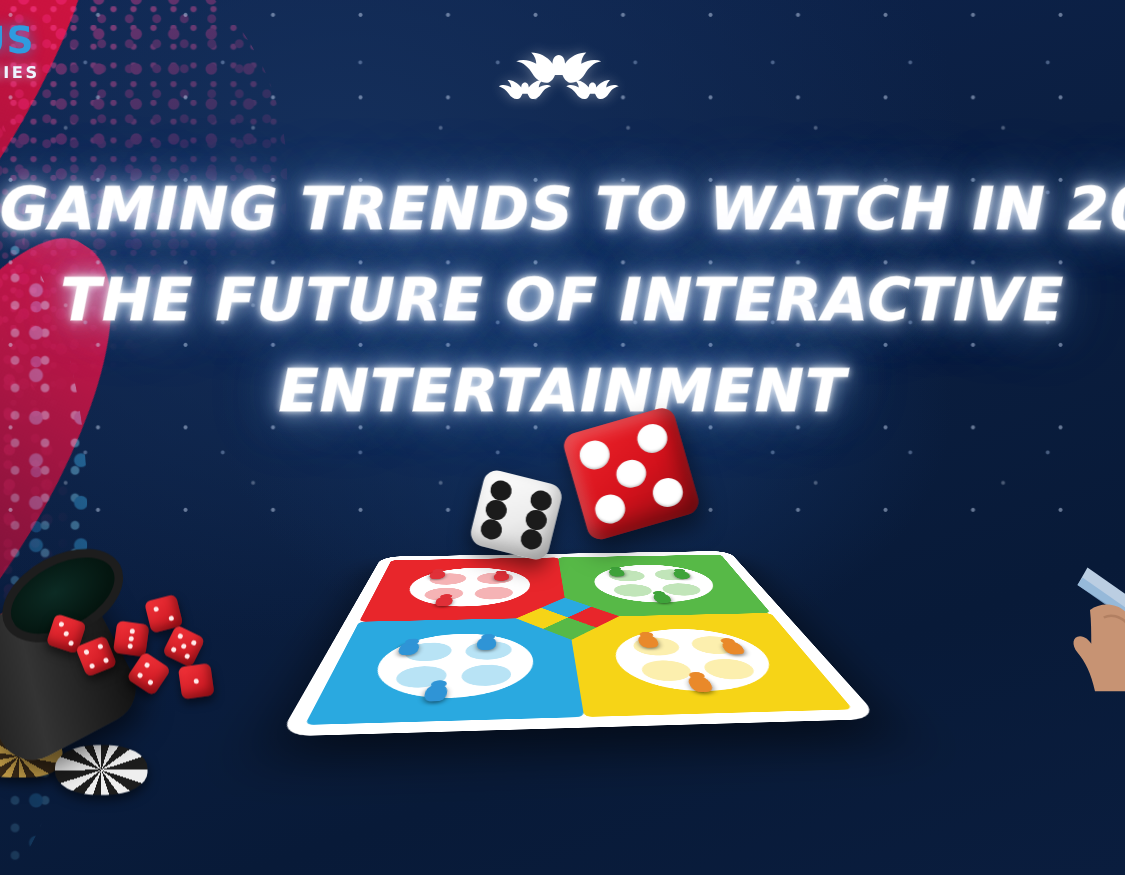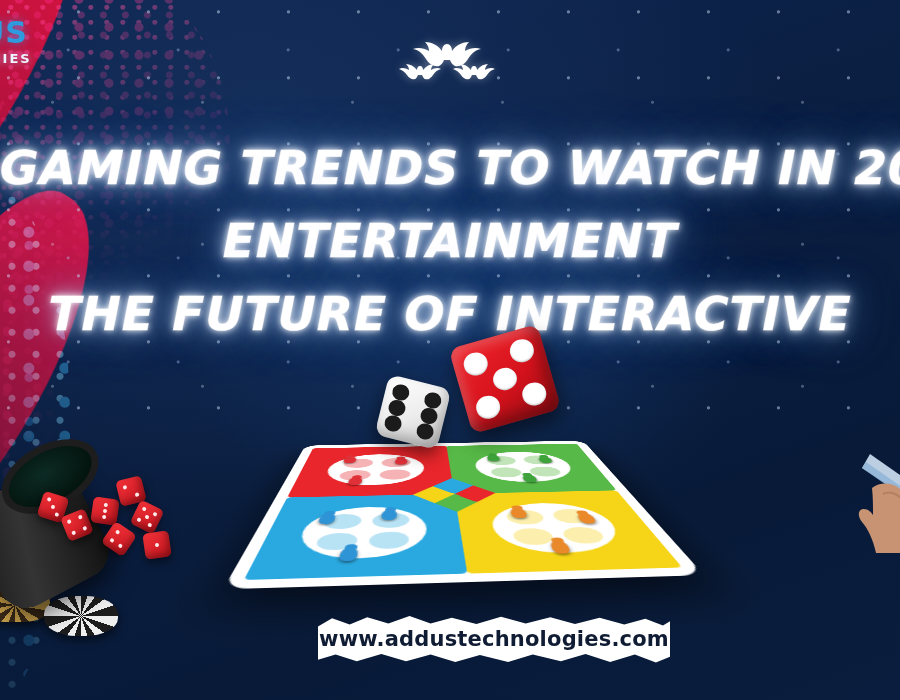--- a/index.html
+++ b/index.html
@@ -219,22 +219,22 @@
       <g fill="#ffffff">
         <path d="M55 16c3 0 5 3 5 7 4-6 11-9 17-9-3 3-4 6-4 9 5-3 11-4 16-2-6 1-10 5-13 10-3 5-8 8-13 7-2-1-4-3-5-6h-6c-1 3-3 5-5 6-5 1-10-2-13-7-3-5-7-9-13-10 5-2 11-1 16 2 0-3-1-6-4-9 6 0 13 3 17 9 0-4 2-7 5-7z"></path>
         <path d="M28 38c2 0 3 2 3 4 3-4 7-6 11-6-2 2-3 4-3 6 3-2 7-3 10-1-4 1-6 3-8 6-2 3-5 5-8 4-1 0-2-2-3-4h-4c-1 2-2 4-3 4-3 1-6-1-8-4-2-3-5-5-8-6 3-2 7-1 10 1 0-2-1-4-3-6 4 0 8 2 11 6 0-2 1-4 3-4z"></path>
         <path d="M82 38c2 0 3 2 3 4 3-4 7-6 11-6-2 2-3 4-3 6 3-2 7-3 10-1-4 1-6 3-8 6-2 3-5 5-8 4-1 0-2-2-3-4h-4c-1 2-2 4-3 4-3 1-6-1-8-4-2-3-5-5-8-6 3-2 7-1 10 1 0-2-1-4-3-6 4 0 8 2 11 6 0-2 1-4 3-4z"></path>
       </g>
     </svg>
   </div>
 
   <h1 class="title">
     <span class="line">GAMING TRENDS TO WATCH IN 2025:</span>
+    <span class="line">THE FUTURE OF INTERACTIVE</span>
     <span class="line">ENTERTAINMENT</span>
-    <span class="line">THE FUTURE OF INTERACTIVE</span>
   </h1>
 
   <div class="board-wrap">
     <div class="board">
       <div class="q q-red">
         <div class="home">
             <div class="slot"></div>
             <div class="slot"></div>
             <div class="slot"></div>
             <div class="slot"></div>
@@ -357,18 +357,14 @@
 
   <div class="hand">
     <svg width="80" height="120" viewBox="0 0 80 120" aria-hidden="true">
       <path d="M34 6 L74 34 L66 46 L26 20 Z" fill="#cfe2f5" opacity=".9"></path>
       <path d="M30 14 L70 42 L66 48 L26 20 Z" fill="#8fb5d8" opacity=".85"></path>
       <path d="M36 40c8-6 20-6 28 1 7 6 11 16 13 26 2 12 2 26 1 38H40c-3-14-8-24-14-31-5-6-4-13 2-13 4 0 7 3 9 6 0-9 0-18-1-27z" fill="#c79373"></path>
       <path d="M47 46c6-3 13-1 18 4" stroke="#a9785b" stroke-width="2" fill="none" opacity=".7"></path>
     </svg>
   </div>
 
-  <div class="urlband">
-    <div class="brush"></div>
-    <div class="txt">www.addustechnologies.com</div>
-  </div>
 
 </div>
 
 </body></html>

